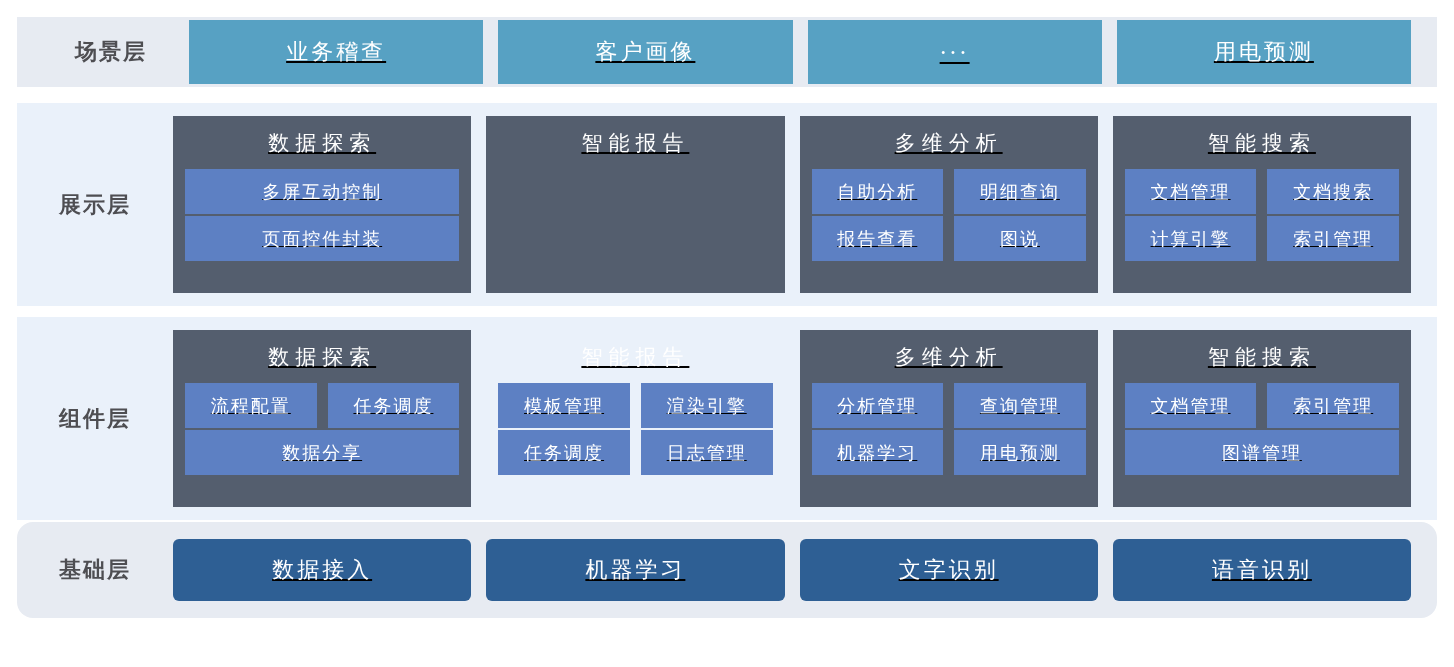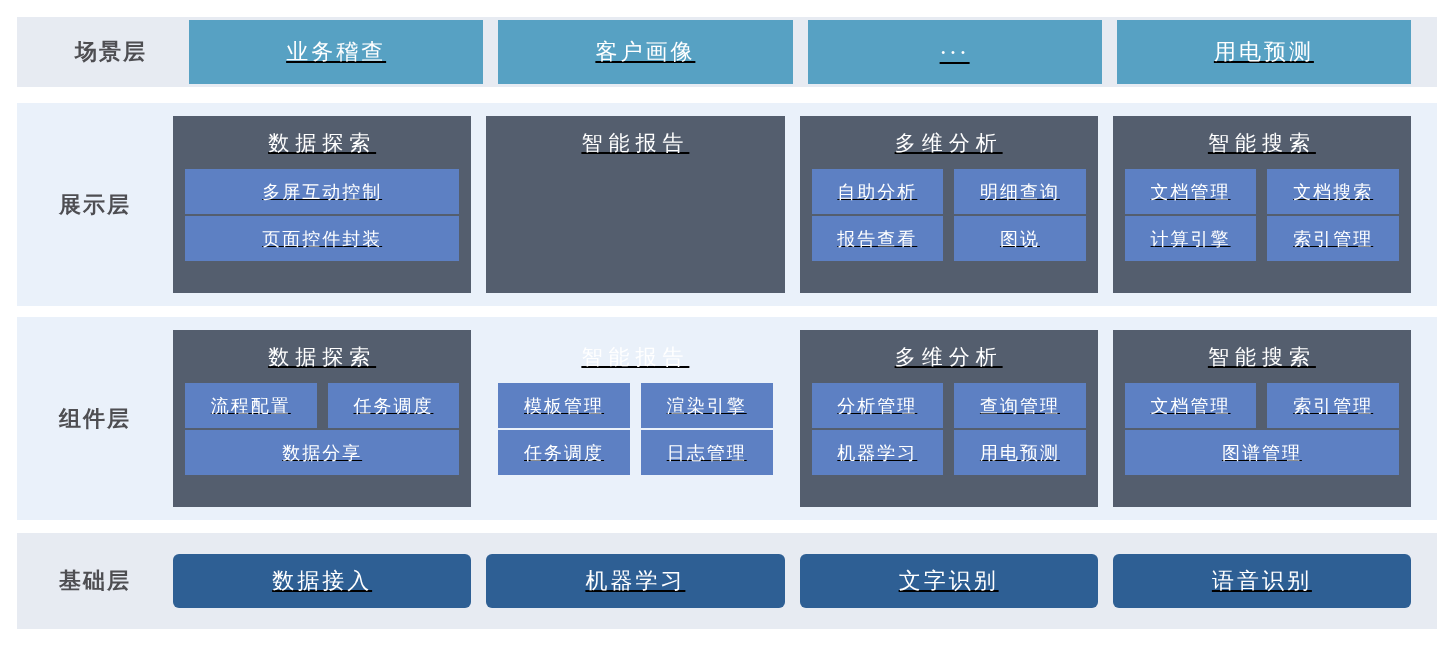--- a/index.html
+++ b/index.html
@@ -11,21 +11,21 @@
     font-family:"Liberation Sans","DejaVu Sans",sans-serif;
   }
   .band{
     display:flex;
     margin-left:17px;margin-right:17px;
     box-sizing:border-box;
   }
   .band.scenario{margin-top:17px;height:70px;background:var(--band-a);padding-left:16px;}
   .band.display {margin-top:16px;height:203px;background:var(--band-b);}
   .band.component{margin-top:11px;height:203px;background:var(--band-b);}
-  .band.base    {margin-top:13px;height:96px;background:var(--band-a);}
+  .band.base    {margin-top:2px;height:96px;background:var(--band-a);border-radius:16px;}
 
   .label-col{
     width:156px;flex:none;
     display:flex;align-items:center;justify-content:center;
   }
   .layer-label{
     font-size:22px;font-weight:bold;color:var(--label);
     letter-spacing:2px;
     font-family:"DejaVu Sans","Liberation Sans",sans-serif;
   }
@@ -36,21 +36,21 @@
     text-decoration:underline;
   }
   
   .cjk-serif{font-family:"DejaVu Serif","Liberation Serif",serif;}
 
   .simple-box{
     flex:1;display:flex;align-items:center;justify-content:center;
     color:#ffffff;font-size:22px;letter-spacing:3px;
   }
   .simple-box.teal{height:64px;background:var(--teal);}
-  .simple-box.navy{height:54px;background:var(--navy);border-radius:6px;}
+  .simple-box.navy{height:62px;background:var(--navy);border-radius:6px;}
 
   .group{
     flex:1;height:177px;align-self:center;
     background:var(--slate);
     box-sizing:border-box;
     padding:0 12px;
     display:flex;flex-direction:column;
   }
   .group.ghost{background:transparent;}
   .group-title{

